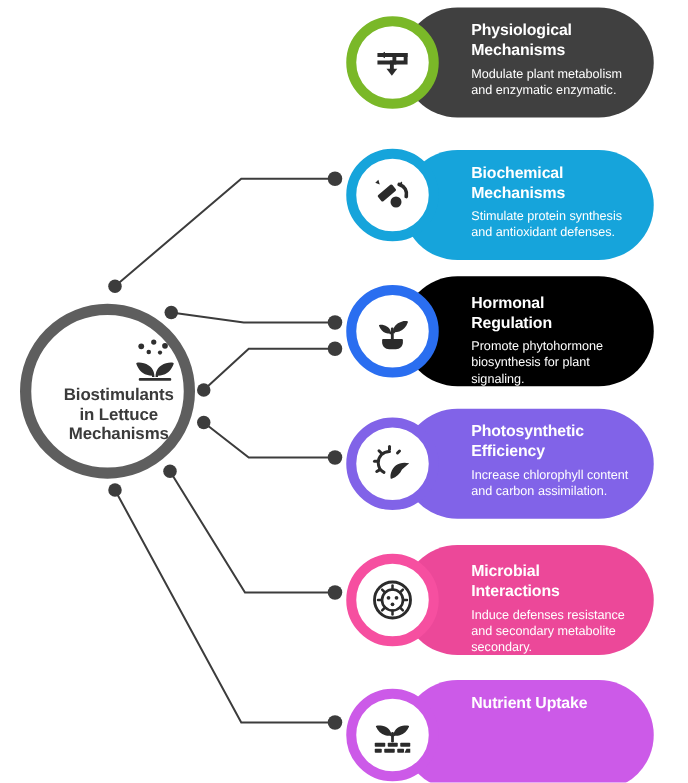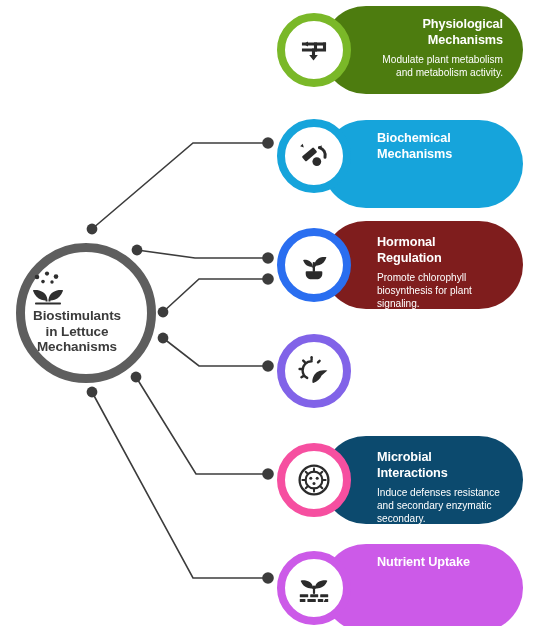--- a/index.html
+++ b/index.html
@@ -19,21 +19,21 @@
   .hub{
     position:absolute;
     left:16px;top:243px;
     width:140px;height:140px;
     border-radius:50%;
     background:#ffffff;
     border:9px solid #5e5e5e;
     box-sizing:border-box;
     z-index:3;
     display:flex;flex-direction:column;
-    align-items:flex-start;justify-content:center;
+    align-items:flex-end;justify-content:center;
   }
   .hub-icon{width:46px;height:34px;display:block;margin-bottom:3px;}
   .hub-label{
     text-align:center;
     font-size:13.5px;
     font-weight:bold;
     color:#3b3b3b;
     line-height:1.16;
     letter-spacing:-0.1px;
     padding:0 8px;
@@ -130,102 +130,116 @@
         <path d="M11 31.4h24c.6 0 1 .5 1 1.1 0 .6-.4 1.1-1 1.1H11c-.6 0-1-.5-1-1.1 0-.6.4-1.1 1-1.1z"></path>
       </g>
     </svg>
     <div class="hub-label">
       <span>Biostimulants</span><br>
       <span>in Lettuce</span><br>
       <span>Mechanisms</span>
     </div>
   </div>
 
-  <div class="card r0" id="card0" style="background: #4d7c0f; text-align: right;">
+  <div class="card r0" id="card0" style="background: #404040;">
     <p class="card-title">
       <span>Physiological</span><br>
       <span>Mechanisms</span>
     </p>
     <p class="card-desc">
       <span>Modulate plant metabolism</span><br>
-      <span>and metabolism activity.</span>
+      <span>and enzymatic enzymatic.</span>
     </p>
   </div>
   <div class="bubble b0" id="bub0" style="border: 8px solid rgb(122, 184, 40);">
     <svg viewBox="0 0 34 34">
       <g fill="none" stroke="#2b2b2b" stroke-width="3.1" stroke-linecap="square">
         <path d="M6.5 11 h12 v6 h-12"></path>
         <path d="M27.5 11 h-9"></path>
         <path d="M27.5 11 v6 h-11 v6"></path>
       </g>
       <path d="M12.2 22 h8.6 l-4.3 5.6z" fill="#2b2b2b"></path>
       <path d="M11 8.4 l-4.6 2.6 4.6 2.6z" fill="#2b2b2b"></path>
     </svg>
   </div>
 
   <div class="card r1" id="card1" style="background: rgb(22, 164, 219);">
     <p class="card-title">
       <span>Biochemical</span><br>
       <span>Mechanisms</span>
+    </p>
+    <p class="card-desc">
+      <span>Stimulate protein synthesis</span><br>
+      <span>and antioxidant defenses.</span>
     </p>
   </div>
   <div class="bubble b1" id="bub1" style="border: 8px solid rgb(22, 164, 219);">
     <svg viewBox="0 0 34 34">
       <g fill="#2b2b2b">
         <rect x="5" y="12.2" width="15" height="6.4" rx="1.2" transform="rotate(-40 12.5 15.4)"></rect>
         <path d="M3.2 7.2 l3.6 1.3 -1.1 -3.7z"></path>
         <circle cx="19.8" cy="22.6" r="4.4"></circle>
         <path d="M22.4 8.6 c4.4 1.4 6.4 5.3 5.6 9.6" fill="none" stroke="#2b2b2b" stroke-width="3" stroke-linecap="round"></path>
         <path d="M24.6 6.2 l-3.6 2.3 3.9 1.9z"></path>
       </g>
     </svg>
   </div>
 
-  <div class="card r2 tight" id="card2" style="background: #7f1d1d;">
+  <div class="card r2 tight" id="card2" style="background: #000000;">
     <p class="card-title">
       <span>Hormonal Regulation</span>
     </p>
     <p class="card-desc">
-      <span>Promote chlorophyll</span><br>
+      <span>Promote phytohormone</span><br>
       <span>biosynthesis for plant</span><br>
       <span>signaling.</span>
     </p>
   </div>
   <div class="bubble b2" id="bub2" style="border: 8px solid rgb(42, 110, 240);">
     <svg viewBox="0 0 34 34">
       <g fill="#2b2b2b">
         <path d="M17.3 18.6c0-5 2.6-8.1 7-9.3 1.8-.5 3.5-.5 4.6-.3.4.1.6.4.4.8-1.3 3.7-3.6 6.2-6.8 7.3-1.3.4-2.6.6-3.6.6v.9z"></path>
         <path d="M16.1 19.4c-.4-4-2.5-6.4-5.9-7.3-1.4-.4-2.8-.4-3.7-.2-.3.1-.5.3-.3.6 1.1 2.9 2.9 4.9 5.4 5.8 1.1.4 2.1.5 3 .5l.2.6z"></path>
         <rect x="15.7" y="14" width="2.3" height="10" rx="1"></rect>
         <path d="M9.6 23.2h14.8c.5 0 .9.4.9.9v1.6c0 3.1-2.5 5.6-5.6 5.6h-5.4c-3.1 0-5.6-2.5-5.6-5.6v-1.6c0-.5.4-.9.9-.9z"></path>
       </g>
     </svg>
   </div>
 
+  <div class="card r3" id="card3" style="background: rgb(129, 99, 232);">
+    <p class="card-title">
+      <span>Photosynthetic</span><br>
+      <span>Efficiency</span>
+    </p>
+    <p class="card-desc">
+      <span>Increase chlorophyll content</span><br>
+      <span>and carbon assimilation.</span>
+    </p>
+  </div>
   <div class="bubble b3" id="bub3" style="border: 8px solid rgb(129, 99, 232);">
     <svg viewBox="0 0 34 34">
       <g stroke="#2b2b2b" stroke-width="2.4" stroke-linecap="round" fill="none">
         <path d="M14.6 7.2 C9.4 7.2 5.6 11.2 5.6 16.2 C5.6 19.6 7.4 22.4 10.2 23.9"></path>
         <path d="M14.6 3.2 v2.2"></path>
         <path d="M6.2 6.6 l1.6 1.6"></path>
         <path d="M2.6 15 h2.2"></path>
         <path d="M4.4 23.2 l1.9 -1.1"></path>
         <path d="M22.6 6.8 l-1.6 1.6"></path>
       </g>
       <path d="M30.4 16.6c-7.2-1.6-12.6 1.2-14.6 7.6-.5 1.6-.5 3.2-.3 4.3.1.4.4.6.8.4 4-1.4 6.8-3.9 8.3-7.4l5.8-4.9z" fill="#2b2b2b"></path>
     </svg>
   </div>
 
-  <div class="card r4 tight" id="card4" style="background: #0c4a6e;">
+  <div class="card r4 tight" id="card4" style="background: #ec4899;">
     <p class="card-title">
       <span>Microbial Interactions</span>
     </p>
     <p class="card-desc">
       <span>Induce defenses resistance</span><br>
-      <span>and secondary enzymatic</span><br>
+      <span>and secondary metabolite</span><br>
       <span>secondary.</span>
     </p>
   </div>
   <div class="bubble b4" id="bub4" style="border: 8px solid rgb(246, 79, 160);">
     <svg viewBox="0 0 34 34">
       <circle cx="17" cy="17" r="14.4" fill="none" stroke="#2b2b2b" stroke-width="2.3"></circle>
       <g fill="#2b2b2b">
         <path d="M17 8.6 c4.6 0 8.4 3.8 8.4 8.4 c0 4.6 -3.8 8.4 -8.4 8.4 c-4.6 0 -8.4 -3.8 -8.4 -8.4 c0 -4.6 3.8 -8.4 8.4 -8.4z" fill="none" stroke="#2b2b2b" stroke-width="2.1"></path>
         <circle cx="13.8" cy="15.2" r="1.5"></circle>
         <circle cx="20.2" cy="15.2" r="1.5"></circle>

